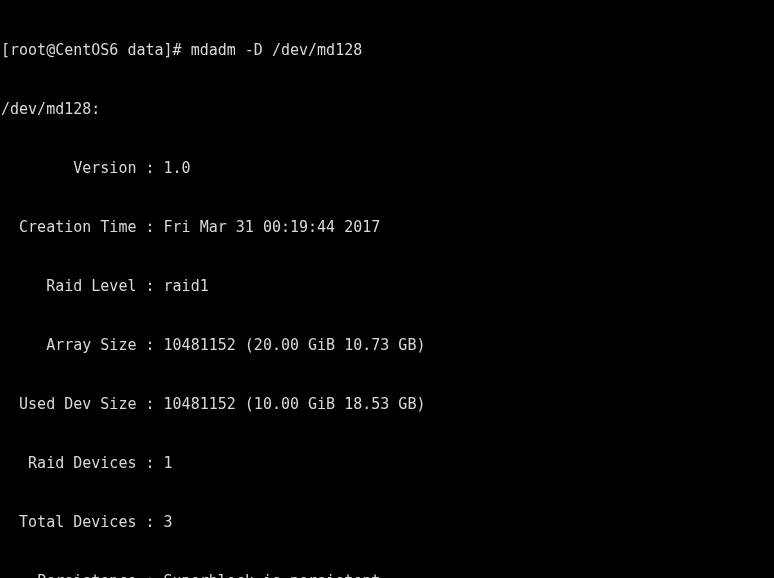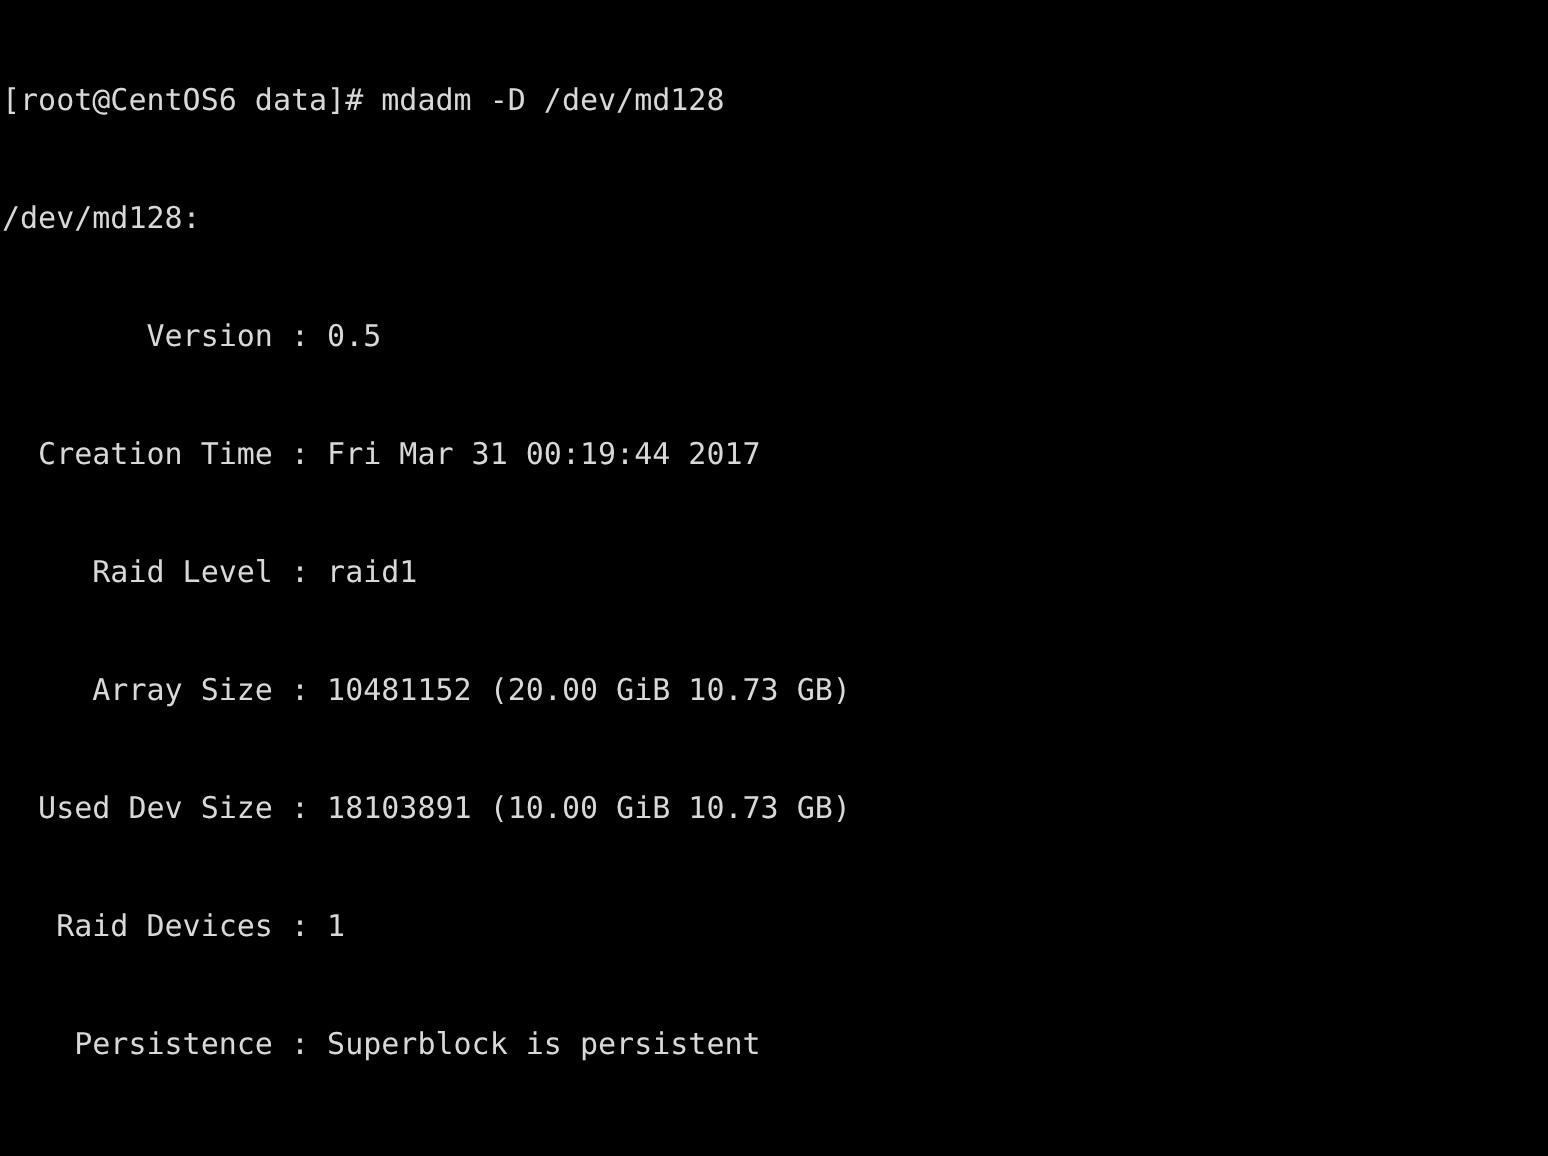--- a/index.html
+++ b/index.html
@@ -31,26 +31,27 @@
     min-height: 19.65px;
     font-family: "DejaVu Sans Mono", "Liberation Mono", monospace;
   }
 </style>
 </head>
 <body>
 
 <div id="terminal">
   <div class="line">[root@CentOS6 data]# mdadm -D /dev/md128</div>
   <div class="line">/dev/md128:</div>
-  <div class="line">        Version : 0.5</div>
+  <div class="line">        Version : 1.0</div>
   <div class="line">  Creation Time : Fri Mar 31 00:19:44 2017</div>
   <div class="line">     Raid Level : raid1</div>
   <div class="line">     Array Size : 10481152 (20.00 GiB 10.73 GB)</div>
-  <div class="line">  Used Dev Size : 18103891 (10.00 GiB 10.73 GB)</div>
+  <div class="line">  Used Dev Size : 10481152 (10.00 GiB 18.53 GB)</div>
   <div class="line">   Raid Devices : 1</div>
+  <div class="line">  Total Devices : 3</div>
   <div class="line">    Persistence : Superblock is persistent</div>
   
   
   
   
   
   
   
   
   

